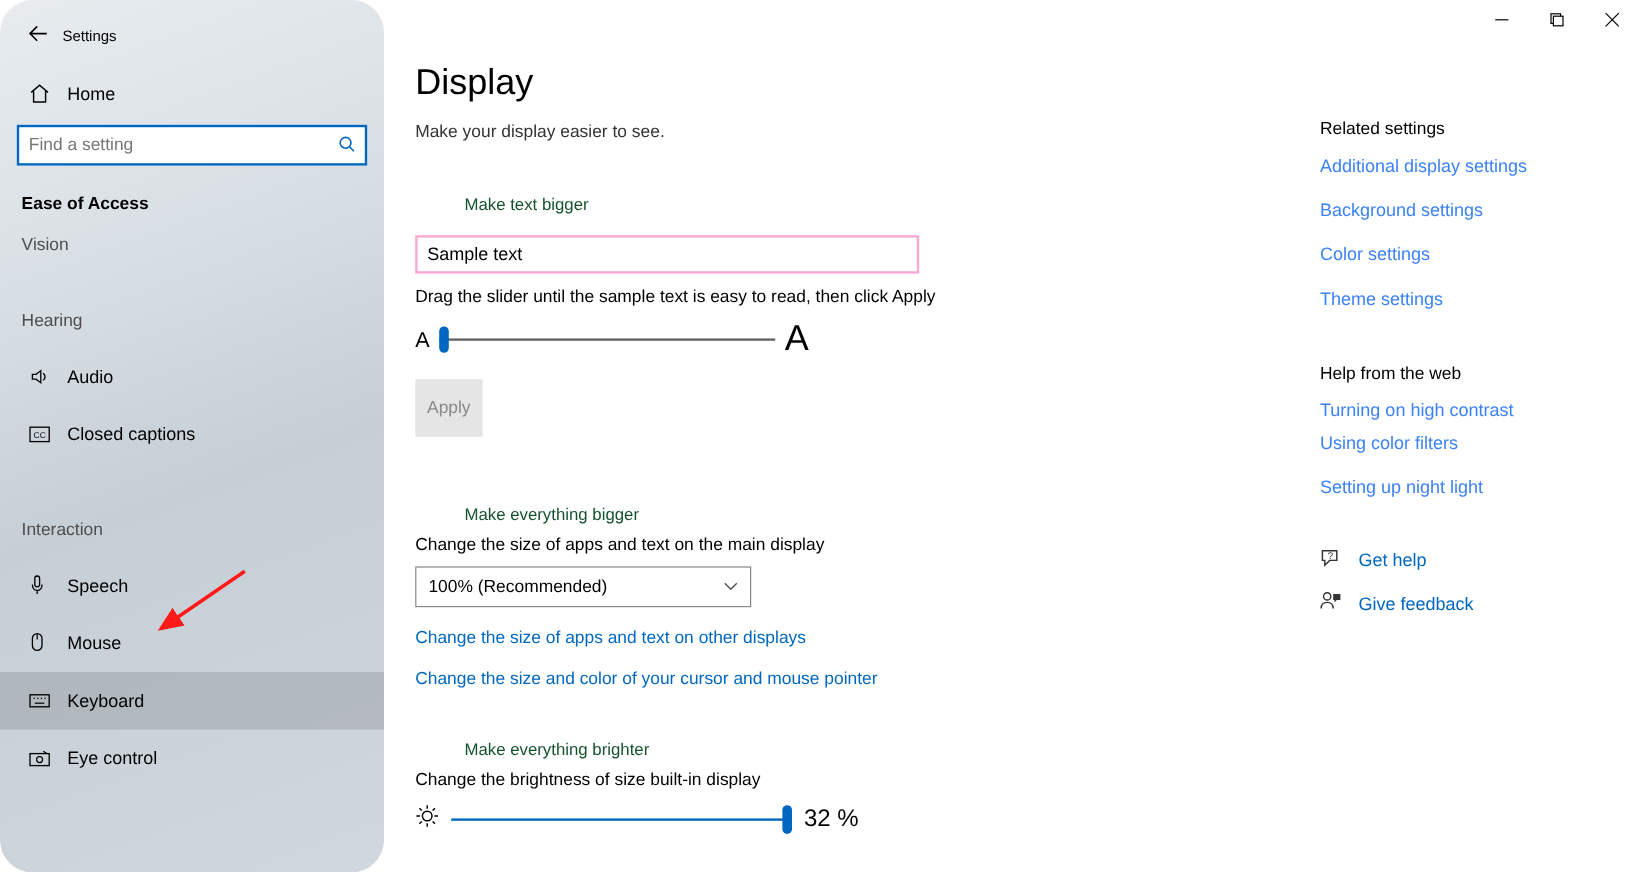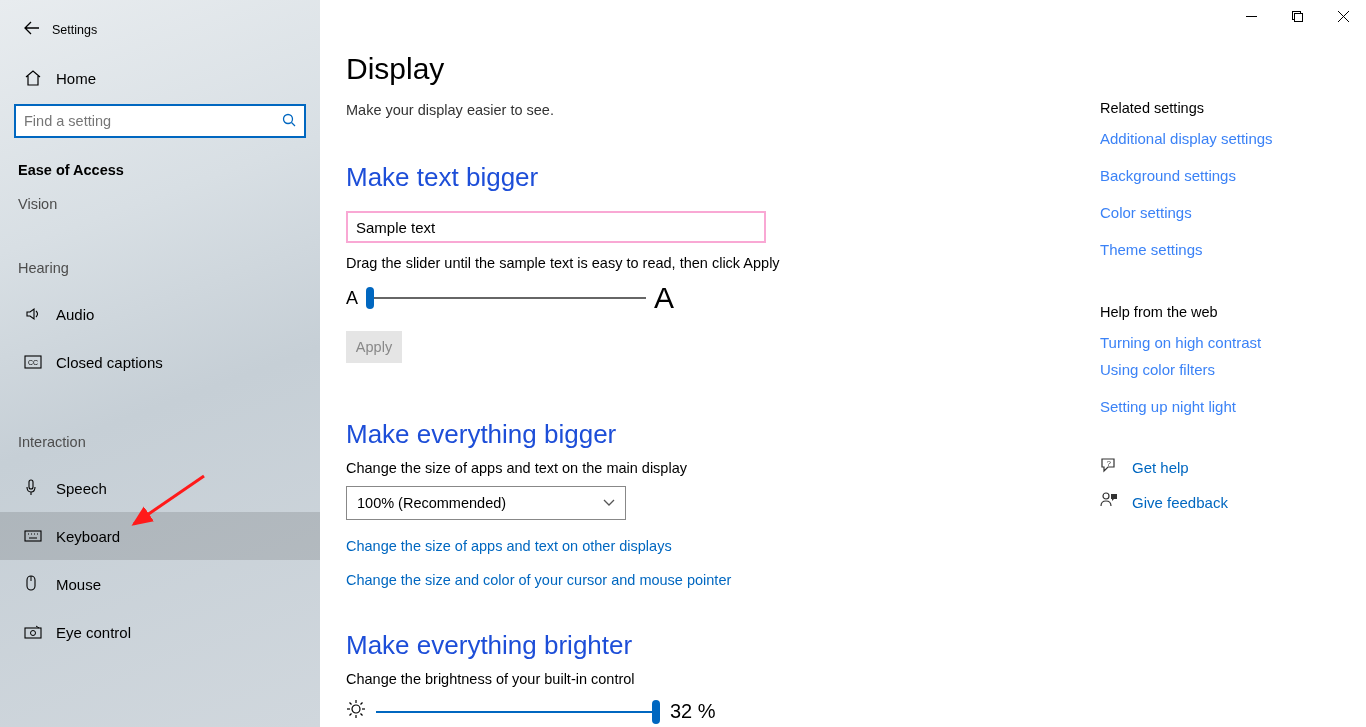--- a/index.html
+++ b/index.html
@@ -56,41 +56,41 @@
   .nav-group-top { margin-top: 14px; }
 
   
   .main {
     flex:1; height:100%; overflow:hidden; position:relative;
     padding: 52px 0 0 26px;
   }
   .page-title { font-size: 30px; font-weight: 500; color:#000; }
   .page-subtitle { font-size: 14.5px; color:#333; margin-top: 16px; }
 
-  .section-title { font-size: 26px; font-weight: 500; margin-top: 44px; color:#1d4ed8; }
+  .section-title { font-size: 14px; font-weight: 500; margin-top: 44px; color:#14532d;margin-left:41px; }
 
   .sample-box {
     border:2px solid #f9a8d4; width: 420px; height: 32px;
     display:flex; align-items:center; padding:0 8px; font-size:15px;
     margin-top: 18px;
   }
   .slider-caption { font-size: 14.5px; margin-top: 12px; color:#000; }
 
   .text-slider-row { display:flex; align-items:center; margin-top: 10px; }
   .smallA { font-size:18px; margin-right:8px; }
   .bigA { font-size:30px; margin-left:8px; }
   .slider-track {
     width: 280px; height: 2px; background:#666; position:relative;
   }
   .slider-thumb {
     position:absolute; top:-10px; width:8px; height:22px; background:#0067c0; border-radius:4px;
   }
 
   .apply-btn {
-    margin-top: 16px; width: 56px; height: 32px; background:#e5e5e5;
+    margin-top: 16px; width: 56px; height: 48px; background:#e5e5e5;
     border:none; color:#888; font-size:14.5px; text-align:center; cursor:default;
   }
 
   .desc-text { font-size:14.5px; margin-top:10px; color:#000; }
 
   .dropdown {
     margin-top: 10px; width: 280px; height:34px; border:1px solid #888;
     display:flex; align-items:center; justify-content:space-between;
     padding:0 10px; font-size:14.5px; cursor:pointer; background:#fff;
   }
@@ -123,21 +123,21 @@
     position:absolute; top:0; right:0; display:flex; height:32px;
   }
   .winbtn { width:46px; display:flex; align-items:center; justify-content:center; font-size:12px; cursor:pointer; }
   .winbtn svg { display:block; }
 
   
   .arrow-annot {
     position:absolute; left:124px; top:470px; pointer-events:none;
     z-index:50;
   }
-  .sidebar { z-index: 1; }
+  .sidebar { z-index: 1; border-radius: 27px; }
 
   svg { overflow: visible; }
 </style>
 </head>
 <body>
 
 <div class="app">
 
   <div class="sidebar">
     <div class="header-row">
@@ -200,42 +200,42 @@
     <div class="nav-item nav-group-top">
       <span class="icon">
         <svg width="14" height="18" viewBox="0 0 14 18">
             <rect x="5" y="1" width="4" height="9" rx="2" stroke="#000" stroke-width="1.1" fill="none"></rect>
             <path d="M3 8 Q3 13 7 13 Q11 13 11 8 M7 13 V16" stroke="#000" stroke-width="1.1" fill="none"></path>
           </svg>
       </span>
       <span class="label">Speech</span>
     </div>
 
+    <div class="nav-item">
+      <span class="icon">
+        <svg width="14" height="18" viewBox="0 0 14 18">
+            <rect x="3" y="1" width="8" height="14" rx="4" stroke="#000" stroke-width="1.1" fill="none"></rect>
+            <line x1="7" y1="1" x2="7" y2="6" stroke="#000"></line>
+          </svg>
+      </span>
+      <span class="label">Mouse</span>
+    </div>
+
     <div class="nav-item selected">
       <span class="icon">
         <svg width="18" height="12" viewBox="0 0 18 12">
             <rect x="1" y="1" width="16" height="10" stroke="#000" stroke-width="1.1" fill="none"></rect>
             <line x1="4" y1="4" x2="5" y2="4" stroke="#000"></line>
             <line x1="7" y1="4" x2="8" y2="4" stroke="#000"></line>
             <line x1="10" y1="4" x2="11" y2="4" stroke="#000"></line>
             <line x1="13" y1="4" x2="14" y2="4" stroke="#000"></line>
             <line x1="5" y1="8" x2="13" y2="8" stroke="#000"></line>
           </svg>
       </span>
       <span class="label">Keyboard</span>
-    </div>
-
-    <div class="nav-item">
-      <span class="icon">
-        <svg width="14" height="18" viewBox="0 0 14 18">
-            <rect x="3" y="1" width="8" height="14" rx="4" stroke="#000" stroke-width="1.1" fill="none"></rect>
-            <line x1="7" y1="1" x2="7" y2="6" stroke="#000"></line>
-          </svg>
-      </span>
-      <span class="label">Mouse</span>
     </div>
 
     <div class="nav-item">
       <span class="icon">
         <svg width="18" height="14" viewBox="0 0 18 14">
             <rect x="1" y="3" width="16" height="10" stroke="#000" stroke-width="1.1" fill="none"></rect>
             <circle cx="9" cy="8" r="2.5" stroke="#000" stroke-width="1" fill="none"></circle>
             <path d="M12 1 L15 3" stroke="#000" stroke-width="1"></path>
           </svg>
       </span>
@@ -275,21 +275,21 @@
       <span class="chev">
         <svg width="12" height="8" viewBox="0 0 12 8">
             <path d="M1 1 L6 6 L11 1" stroke="#555" stroke-width="1.3" fill="none"></path>
           </svg>
       </span>
     </div>
     <a class="link">Change the size of apps and text on other displays</a>
     <a class="link">Change the size and color of your cursor and mouse pointer</a>
 
     <div class="section-title" style="margin-top:42px;">Make everything brighter</div>
-    <div class="desc-text">Change the brightness of your built-in control</div>
+    <div class="desc-text">Change the brightness of size built-in display</div>
     <div class="bright-slider-row">
       <span class="sun-icon">
         <svg width="20" height="20" viewBox="0 0 20 20">
             <circle cx="10" cy="10" r="4" stroke="#000" stroke-width="1.2" fill="none"></circle>
             <g stroke="#000" stroke-width="1.2">
               <line x1="10" y1="1" x2="10" y2="4"></line>
               <line x1="10" y1="16" x2="10" y2="19"></line>
               <line x1="1" y1="10" x2="4" y2="10"></line>
               <line x1="16" y1="10" x2="19" y2="10"></line>
               <line x1="3.5" y1="3.5" x2="5.5" y2="5.5"></line>

